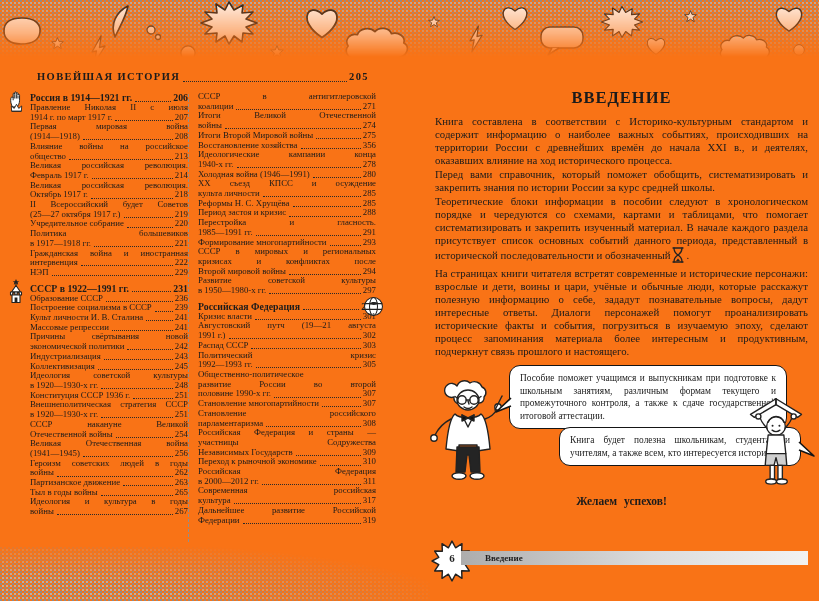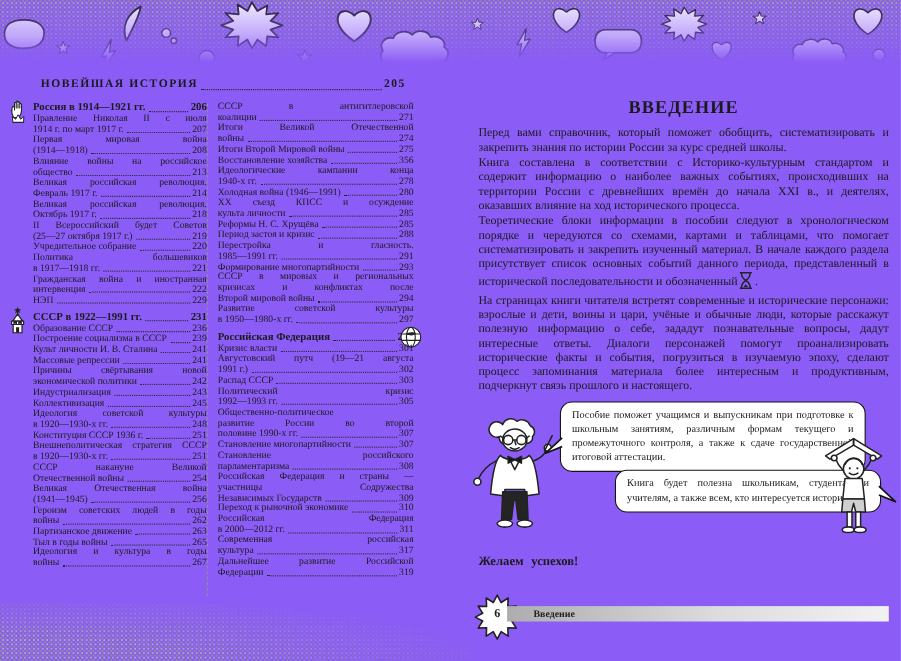--- a/index.html
+++ b/index.html
@@ -1,16 +1,16 @@
 <!DOCTYPE html>
 <html lang="ru"><head>
 <meta charset="utf-8">
 <style>
   html,body{margin:0;padding:0;background:#fff;}
-  .sheet{position:relative;width:819px;height:601px;background:#8b5cf6;overflow:hidden;
+  .sheet{position:relative;width:819px;height:601px;background:#f97316;overflow:hidden;
          font-family:"Liberation Serif","DejaVu Serif",serif;color:#1b1b1b;}
   
   .band{position:absolute;background-image:
       radial-gradient(circle at 1px 1px,#8d8d8d .95px,transparent 1.15px),
       radial-gradient(circle at 1px 1px,#b0b0b0 .8px,transparent 1px);
       background-size:4px 4px,4px 4px;background-position:0 0,2px 2px;}
   .band-top{left:0;top:0;width:819px;height:60px;
       -webkit-mask-image:linear-gradient(to bottom,rgba(0,0,0,.9),rgba(0,0,0,.45) 55%,transparent 95%);
       mask-image:linear-gradient(to bottom,rgba(0,0,0,.9),rgba(0,0,0,.45) 55%,transparent 95%);}
   .band-bottom{left:0;bottom:0;width:430px;height:54px;
@@ -39,21 +39,21 @@
   .intro-title{margin:0 0 7px;text-align:center;font-size:16.5px;font-weight:700;letter-spacing:1px;}
   .para{margin:0;font-size:10.8px;line-height:13px;text-align:justify;hyphens:auto;}
   .para + .para{margin-top:1px;}
   .para.gap{margin-top:4px;}
   .hg-icon{vertical-align:-4px;margin:0 2px;}
   .scene{position:relative;height:122px;margin-top:7px;}
   .char-svg{position:absolute;}
   .bubble{position:absolute;box-sizing:border-box;background:#fff;border:1.6px solid #151515;
       border-radius:11px;padding:6px 10px;font-size:9.4px;line-height:12.6px;text-align:justify;}
   .tail{position:absolute;overflow:visible;}
-  .closing{font-weight:700;font-size:11.5px;word-spacing:4px;margin-top:18px;}
+  .closing{text-align:center;font-weight:700;font-size:11.5px;word-spacing:4px;margin-top:8px;}
   
   .footer-bar{position:absolute;left:461px;top:551px;width:347px;height:14px;
       background:linear-gradient(to right,#adadad,#dcdcdc 55%,#f2f2f2);}
   .footer-label{position:absolute;left:24px;top:0;font-weight:700;font-size:9px;line-height:14px;color:#222;}
   .page-badge{position:absolute;left:431px;top:540px;width:42px;height:42px;}
   .page-badge svg{width:100%;height:100%;display:block;}
   .page-badge .num{position:absolute;left:0;top:12px;width:100%;text-align:center;
       font-weight:700;font-size:11px;color:#222;}
 </style>
 </head>
@@ -621,22 +621,22 @@
               <span class="toc-dots"></span>
               <span class="toc-page">319</span>
             </div>
           </div>
         </div>
     </div>
   </div>
 
   <div class="page-right">
     <h1 class="intro-title">ВВЕДЕНИЕ</h1>
+    <p class="para"><span>Книга составлена в соответствии с Историко-культурным стандартом и содержит информацию о наиболее важных событиях, происходивших на территории России с древнейших времён до начала XXI в., и деятелях, оказавших влияние на ход исторического процесса.</span></p>
     <p class="para"><span>Перед вами справочник, который поможет обобщить, систематизировать и закрепить знания по истории России за курс средней школы.</span></p>
-    <p class="para"><span>Книга составлена в соответствии с Историко-культурным стандартом и содержит информацию о наиболее важных событиях, происходивших на территории России с древнейших времён до начала XXI в., и деятелях, оказавших влияние на ход исторического процесса.</span></p>
     <p class="para"><span>Теоретические блоки информации в пособии следуют в хронологическом порядке и чередуются со схемами, картами и таблицами, что помогает систематизировать и закрепить изученный материал. В начале каждого раздела присутствует список основных событий данного периода, представленный в исторической последовательности и обозначенный</span><svg class="hg-icon" width="12" height="16" viewBox="0 0 12 16">
           <g stroke="#222" fill="none" stroke-width="1.3" stroke-linecap="round">
             <path d="M1,1 H11 M1,15 H11"></path>
             <path d="M2,1 C2,6 5,7 6,8 C7,7 10,6 10,1"></path>
             <path d="M2,15 C2,10 5,9 6,8 C7,9 10,10 10,15"></path>
             <path d="M4,14 L8,14 L6,11.5 Z" fill="#222" stroke="none"></path>
           </g>
         </svg><span>.</span></p>
     <p class="para gap"><span>На страницах книги читателя встретят современные и исторические персонажи: взрослые и дети, воины и цари, учёные и обычные люди, которые расскажут полезную информацию о себе, зададут познавательные вопросы, дадут интересные ответы. Диалоги персонажей помогут проанализировать исторические факты и события, погрузиться в изучаемую эпоху, сделают процесс запоминания материала более интересным и продуктивным, подчеркнут связь прошлого и настоящего.</span></p>
 

